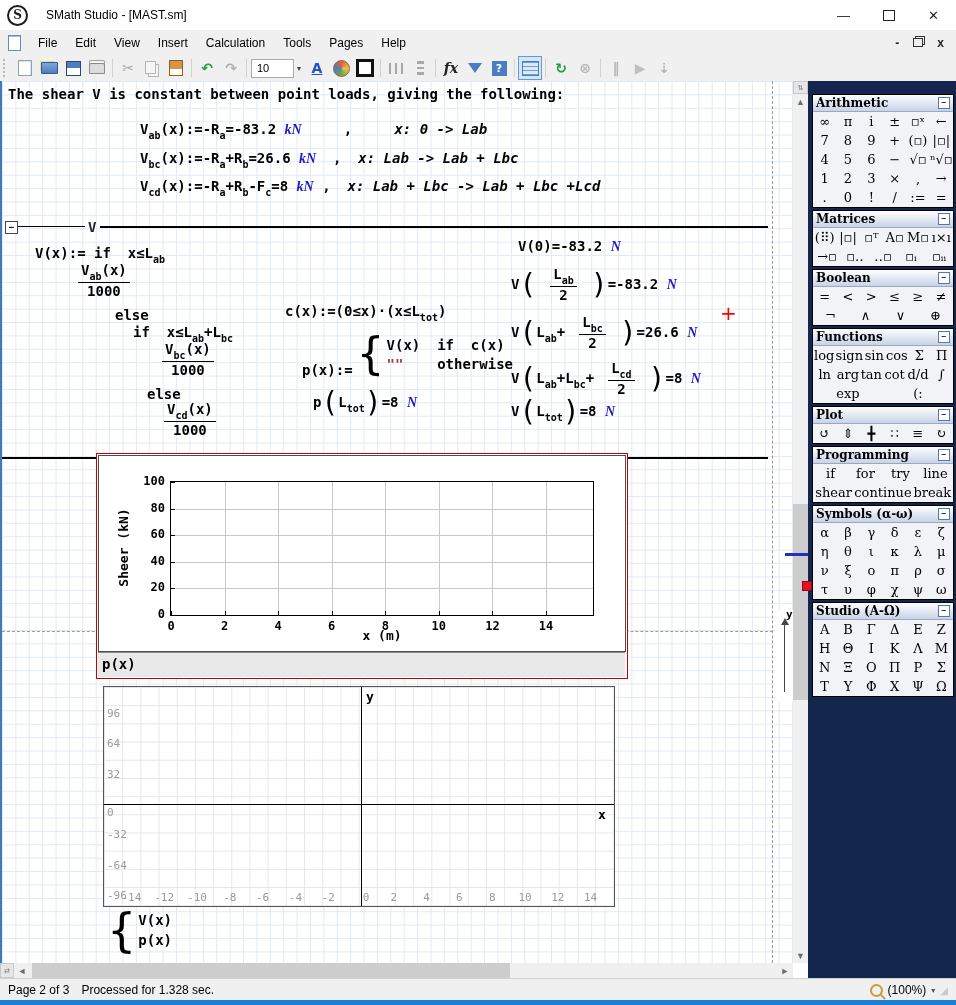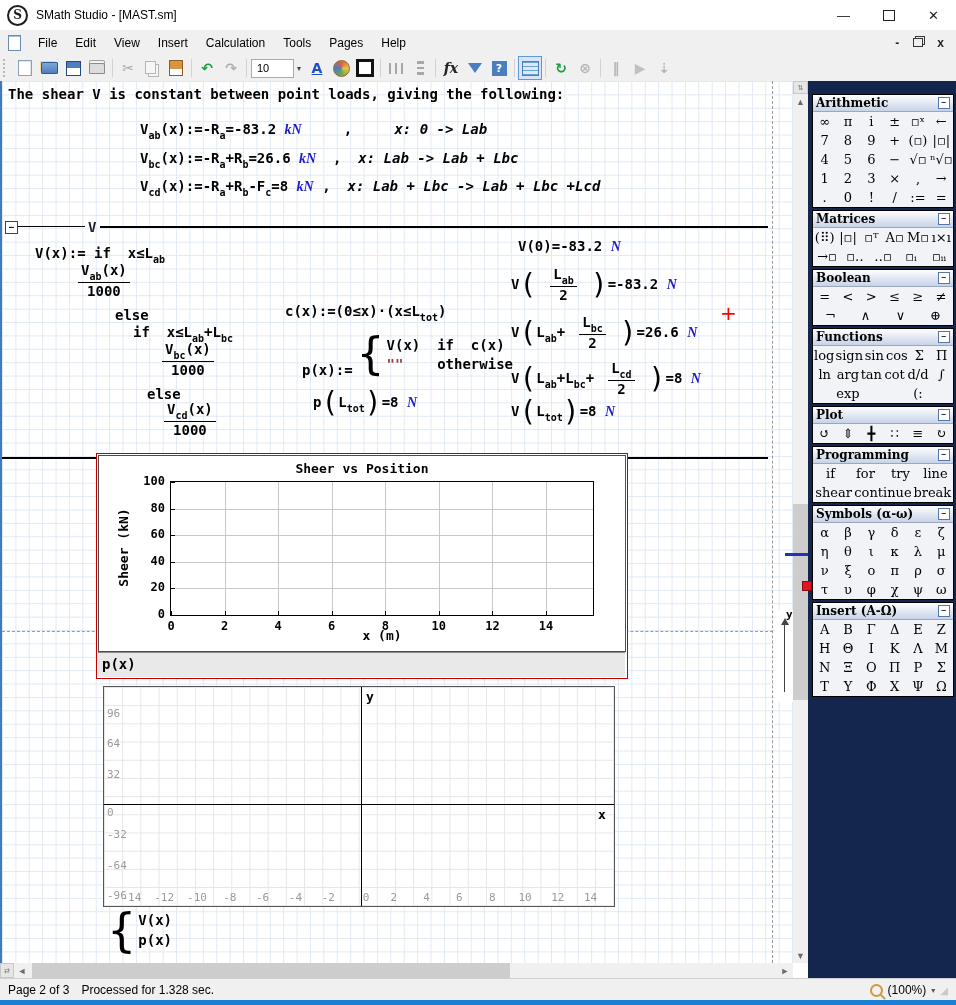--- a/index.html
+++ b/index.html
@@ -2,21 +2,21 @@
 <html><head>
 <meta charset="utf-8">
 <style>
   html,body{margin:0;padding:0;background:#888;}
   #win{position:relative;width:956px;height:1005px;background:#fff;overflow:hidden;
        font-family:"Liberation Sans","DejaVu Sans",sans-serif;font-size:12px;color:#000;}
   
   .titlebar{position:absolute;left:0;top:0;width:956px;height:30px;background:#fff;display:flex;align-items:center;border-bottom:1px solid #eee;}
   .logo{width:17px;height:17px;margin-left:7px;border-radius:50%;border:2px solid #1c1c1c;color:#1c1c1c;
         display:flex;align-items:center;justify-content:center;font:bold 12px "DejaVu Serif",serif;background:#fff;}
-  .title-text{margin-left:8px;font-size:12px;}
+  .title-text{margin-left:18px;font-size:12px;}
   .win-btns{margin-left:auto;display:flex;height:100%;}
   .win-btn{width:45px;height:100%;display:flex;align-items:center;justify-content:center;font-size:13px;color:#222;}
   .ic-max{width:10px;height:9px;border:1px solid #222;}
   
   .menubar{position:absolute;left:0;top:30px;width:956px;height:25px;background:#f0f0f0;display:flex;align-items:center;}
   .ic-doc{width:11px;height:14px;background:#fff;border:1px solid #6a8cb0;margin:0 8px 0 8px;
           box-shadow:inset 0 3px 0 -2px #9fc0e0,inset 0 6px 0 -5px #9fc0e0;}
   .menu-item{padding:4px 9px;cursor:default;}
   .mdi{margin-left:auto;display:flex;align-items:center;gap:14px;padding-right:12px;font-weight:bold;color:#222;}
   .ic-restore{width:8px;height:7px;border:1px solid #333;box-shadow:2px -2px 0 -1px #f0f0f0,2px -2px 0 0 #333;}
@@ -307,21 +307,20 @@
     <div class="fml" style="left:509px;top:279px;"><span>V</span><span class="big">(</span><span>L</span><span class="sub">ab</span><span>+L</span><span class="sub">bc</span><span>+</span><span class="frac"><span class="num"><span>L</span><span class="sub">cd</span></span><span class="den"><span>2</span></span></span><span class="big">)</span><span>=8 </span><span class="unit">N</span></div>
     <div class="fml" style="left:509px;top:322px;"><span>V</span><span class="big">(</span><span>L</span><span class="sub">tot</span><span class="big">)</span><span>=8 </span><span class="unit">N</span></div>
 
     <div class="red-plus" style="left:718px;top:220px;">+</div>
 
     <div class="dash-h" style="top:550px;"></div>
     <div class="dash-v" style="left:770px;"></div>
 
     <div class="chart">
       <div class="chart-body">
-        <div class="c1-title">Sheer vs Position</div>
         <div class="c1-ylab-txt">Sheer (kN)</div>
         <div class="c1-frame" id="c1-frame">
             <div class="c1-grid-v" style="left: 53.57px;"></div>
             <div class="c1-grid-v" style="left: 107.14px;"></div>
             <div class="c1-grid-v" style="left: 160.71px;"></div>
             <div class="c1-grid-v" style="left: 214.28px;"></div>
             <div class="c1-grid-v" style="left: 267.85px;"></div>
             <div class="c1-grid-v" style="left: 321.42px;"></div>
             <div class="c1-grid-v" style="left: 374.99px;"></div>
             <div class="c1-grid-h" style="top: 26.6px;"></div>
@@ -608,21 +607,21 @@
             <span class="panel-btn">τ</span>
             <span class="panel-btn">υ</span>
             <span class="panel-btn">φ</span>
             <span class="panel-btn">χ</span>
             <span class="panel-btn">ψ</span>
             <span class="panel-btn">ω</span>
           </div>
         </div>
         <div class="panel">
           <div class="panel-hdr">
-            <span>Insert (A-Ω)</span>
+            <span>Studio (A-Ω)</span>
             <span class="panel-collapse">−</span>
           </div>
           <div class="panel-row">
             <span class="panel-btn">Α</span>
             <span class="panel-btn">Β</span>
             <span class="panel-btn">Γ</span>
             <span class="panel-btn">Δ</span>
             <span class="panel-btn">Ε</span>
             <span class="panel-btn">Ζ</span>
           </div>

